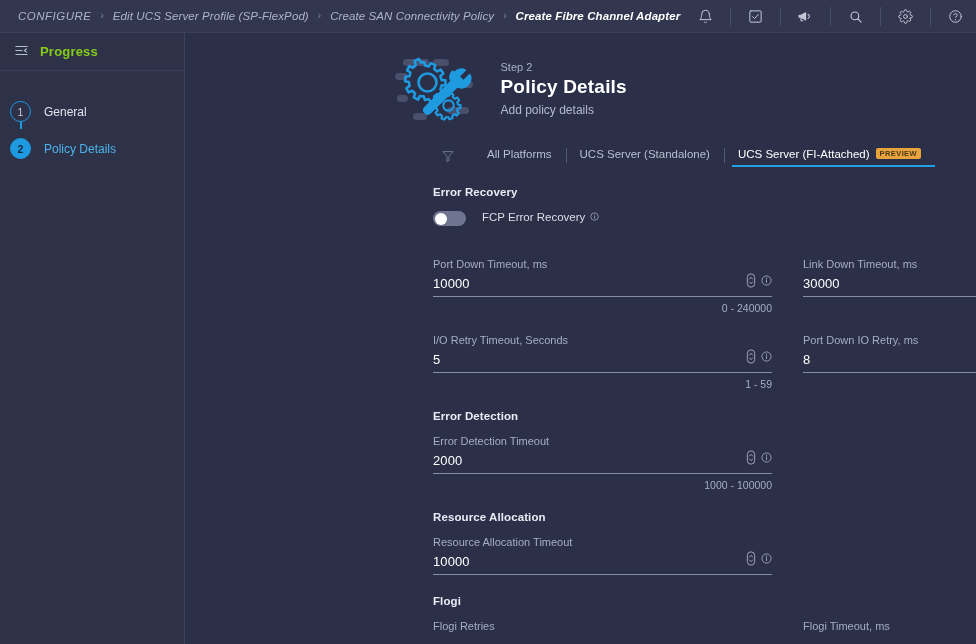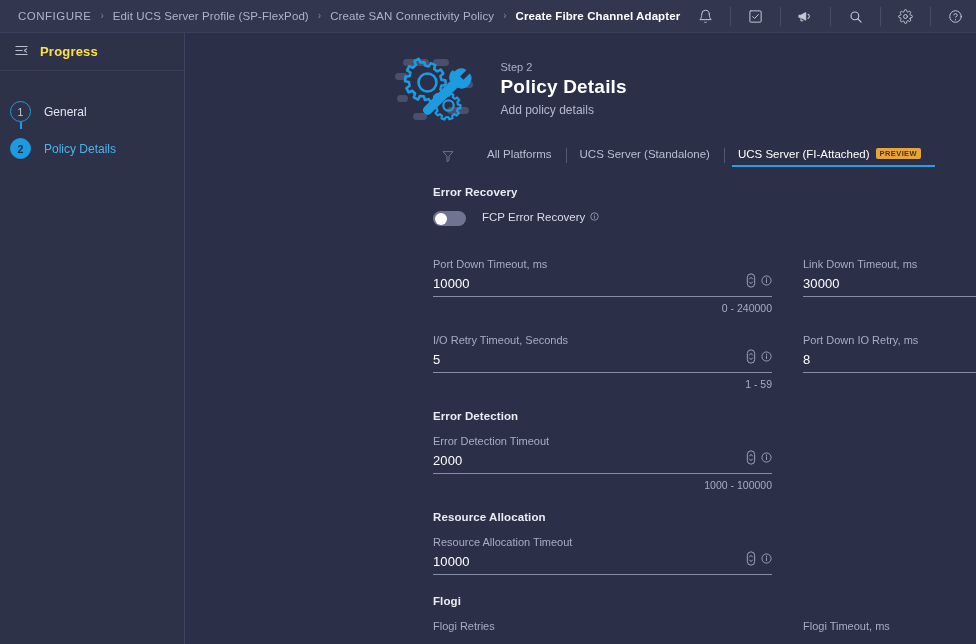--- a/index.html
+++ b/index.html
@@ -28,20 +28,21 @@
     justify-content: space-between;
     padding: 0 10px 0 18px;
   }
 
   .breadcrumb { display: flex; align-items: center; gap: 0; }
   .crumb {
     color: #aeb4c8;
     font-size: 11.5px;
     white-space: nowrap;
     letter-spacing: .1px;
+    font-style: italic;
   }
   .crumb.first { letter-spacing: .5px; }
   .crumb.active { color: #ffffff; font-weight: bold; }
   .crumb-sep {
     color: #7f86a0;
     font-size: 10px;
     padding: 0 9px;
     line-height: 1;
   }
 
@@ -78,21 +79,21 @@
     height: 38px;
     display: flex;
     align-items: center;
     gap: 11px;
     padding: 0 0 0 14px;
     border-bottom: 1px solid #3a3e5a;
   }
   .sb-title {
     font-size: 13px;
     font-weight: bold;
-    color: #fde047;
+    color: #84cc16;
     letter-spacing: .2px;
   }
   .steps { padding-top: 22px; position: relative; }
   .step {
     display: flex;
     align-items: center;
     gap: 13px;
     padding-left: 10px;
     height: 37px;
     position: relative;

